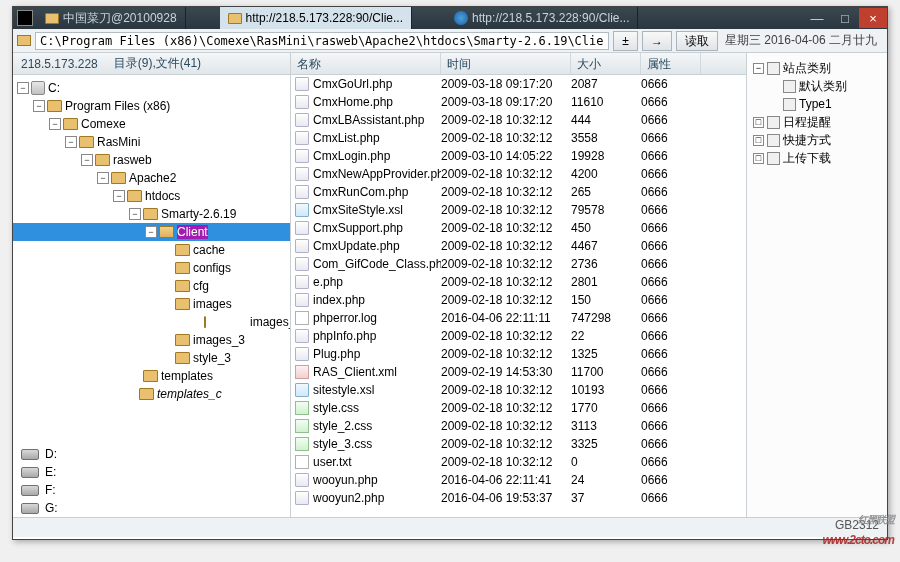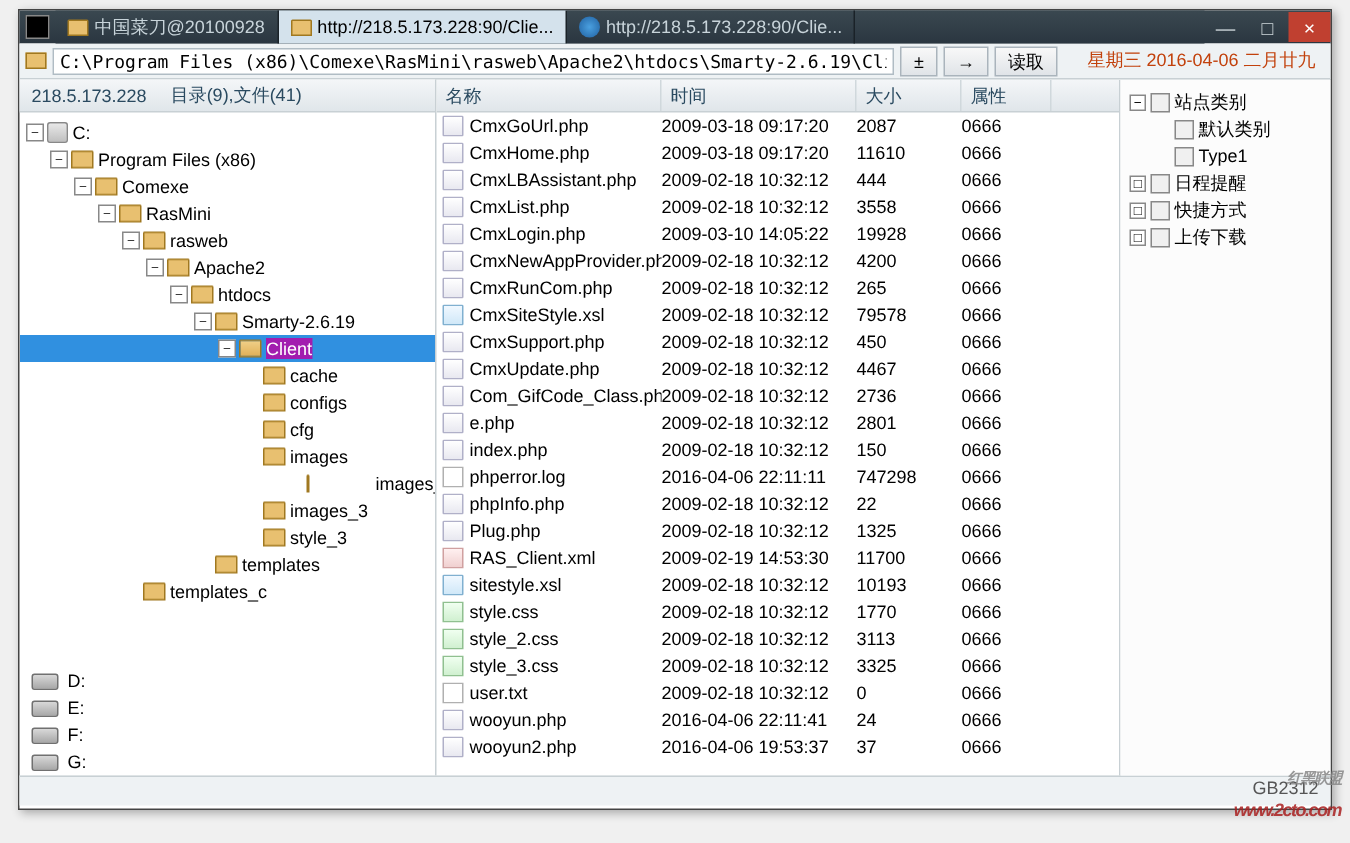--- a/index.html
+++ b/index.html
@@ -1,32 +1,32 @@
 <!DOCTYPE html>
 <html><head>
 <meta charset="utf-8">
 <style>
 *{box-sizing:border-box;margin:0;padding:0;font-family:"Microsoft YaHei",SimSun,Arial,sans-serif;font-size:12px;}
 body{background:#f0f0f0;width:900px;height:562px;overflow:hidden;position:relative;}
 .window{position:absolute;left:12px;top:6px;width:876px;height:534px;background:#fff;border:1px solid #444;box-shadow:2px 2px 6px rgba(0,0,0,.3);}
 .titlebar{height:22px;background:linear-gradient(#3a4850,#2a3640);display:flex;align-items:center;color:#fff;}
 .titlebar .appicon{width:16px;height:16px;margin:0 4px;background:#000;border:1px solid #888;}
-.tabs{display:flex;height:22px;background:linear-gradient(#3a4850,#2a3640);flex:1;}
+.tabs{display:flex;height:22px;background:linear-gradient(#3a4850,#2a3640);flex:1;gap:34px;}
 .tab{display:flex;align-items:center;padding:0 8px;border-right:1px solid #1a2228;color:#c8d4da;cursor:default;max-width:220px;overflow:hidden;white-space:nowrap;}
 .tab.active{background:#d4e2ec;color:#000;}
 .tab .ticon{width:14px;height:11px;margin-right:4px;background:#e8c070;border:1px solid #a07820;border-radius:1px 1px 0 0;}
 .tab .ie{width:14px;height:14px;margin-right:4px;border-radius:50%;background:radial-gradient(circle,#4aa0e0,#2060a0);}
 .wctrl{margin-left:auto;display:flex;}
 .wbtn{width:28px;height:20px;display:flex;align-items:center;justify-content:center;color:#cfd8dc;font-size:13px;}
 .wbtn.close{background:#c04030;color:#fff;}
 .pathbar{height:24px;background:#eef2f4;border-bottom:1px solid #c8d0d4;display:flex;align-items:center;padding:0 4px;}
 .pathbar .picon{width:14px;height:11px;margin-right:4px;background:#e8c070;border:1px solid #a07820;}
 .pathinput{flex:1;height:18px;border:1px solid #b0bcc4;background:#fff;padding:0 4px;font-family:Consolas,monospace;}
 .pbtn{padding:0 8px;height:20px;margin-left:4px;border:1px solid #aab4bc;background:linear-gradient(#f8f8f8,#e0e4e8);line-height:18px;}
-.datebox{margin-left:14px;padding:0 6px;color:#c2410c;}
+.datebox{margin-left:1px;padding:0 6px;color:#404040;}
 .main{display:flex;height:464px;}
 .leftpane{width:278px;border-right:1px solid #c8d0d4;display:flex;flex-direction:column;}
 .lhead{height:22px;background:linear-gradient(#f4f6f8,#e0e6ea);border-bottom:1px solid #c8d0d4;display:flex;align-items:center;}
 .lhead span{padding:0 8px;color:#2a4a60;}
 .tree{flex:1;overflow:auto;padding:4px 0;}
 .tnode{display:flex;align-items:center;height:18px;white-space:nowrap;font-family:"Courier New",monospace;}
 .tw{width:12px;height:12px;border:1px solid #888;display:inline-flex;align-items:center;justify-content:center;font-size:9px;line-height:9px;margin-right:2px;color:#333;background:#fff;}
 .tw.blank{border:none;background:none;}
 .fico{width:15px;height:12px;margin-right:3px;background:#e8c070;border:1px solid #a07820;border-radius:1px 1px 0 0;position:relative;}
 .fico.open{background:linear-gradient(#f0d088,#e0b058);}
@@ -183,21 +183,21 @@
           <div class="tnode" style="padding-left: 148px;">
             <span class="tw blank"></span>
             <span class="fico"></span>
             <span class="tlabel">style_3</span>
           </div>
           <div class="tnode" style="padding-left: 116px;">
             <span class="tw blank"></span>
             <span class="fico"></span>
             <span class="tlabel">templates</span>
           </div>
-          <div class="tnode" style="padding-left: 68px;">
+          <div class="tnode" style="padding-left: 112px; font-style: italic;">
             <span class="tw blank"></span>
             <span class="fico"></span>
             <span class="tlabel">templates_c</span>
           </div>
         </div>
       <div class="drives" id="drives">
           <div class="drv">
             <span class="di"></span>
             <span>D:</span>
           </div>

